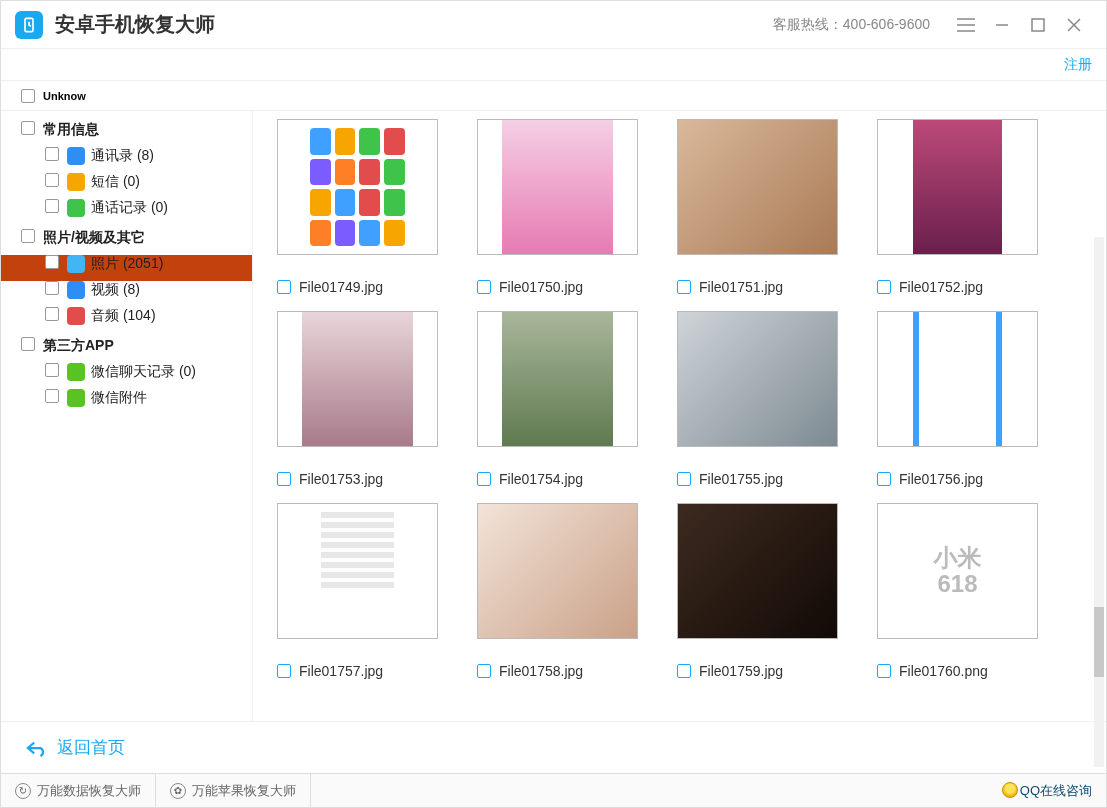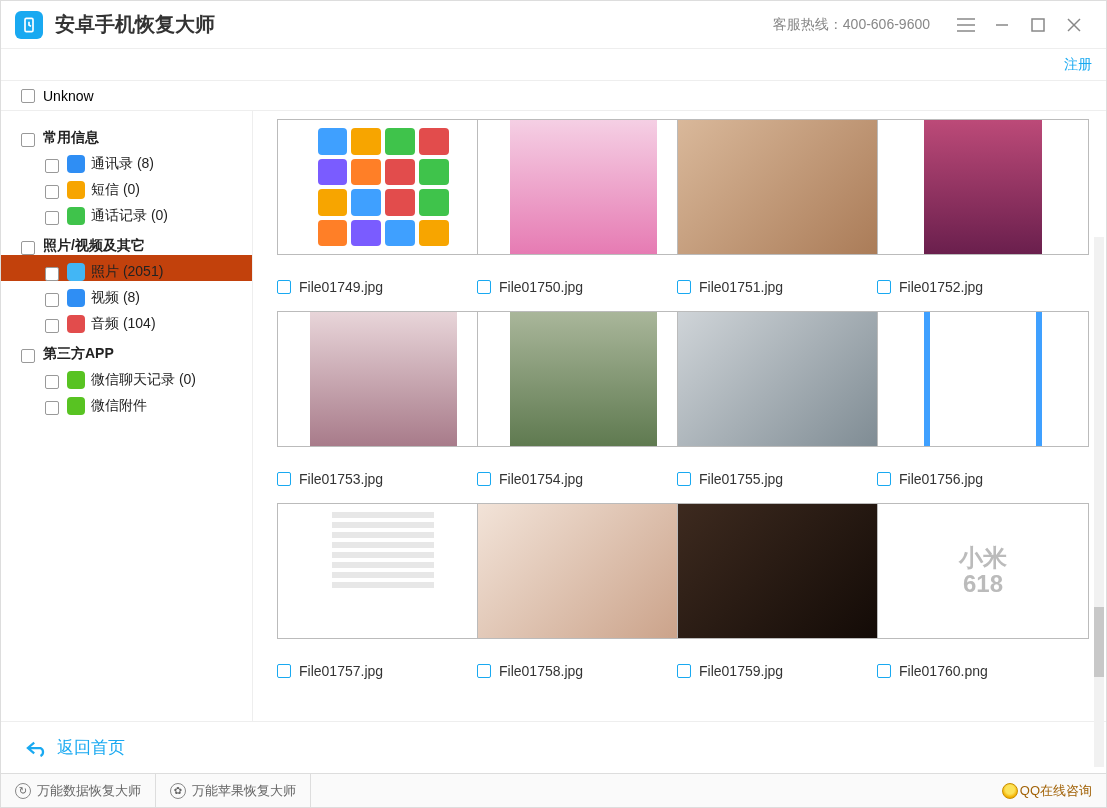--- a/index.html
+++ b/index.html
@@ -13,47 +13,47 @@
 .win-btn{width:36px;height:36px;display:flex;align-items:center;justify-content:center;color:#888;cursor:pointer}
 .win-btn svg{display:block}
 
 .registerbar{height:32px;display:flex;align-items:center;justify-content:flex-end;padding:0 14px;border-bottom:1px solid #eee}
 .registerbar a{color:#19a9f1;font-size:14px;cursor:pointer}
 
 .content{flex:1;display:flex;min-height:0}
 
 .sidebar{width:252px;border-right:1px solid #eee;padding-top:8px;overflow:auto}
 .sideblock{padding:2px 0}
-.side-header,.side-item{display:flex;align-items:flex-end;height:26px;font-size:14px;color:#222;cursor:pointer}
+.side-header,.side-item{display:flex;align-items:flex-start;height:26px;font-size:14px;color:#222;cursor:pointer}
 .side-header{padding-left:20px;font-weight:600}
 .side-item{padding-left:44px}
 .side-item.sel{background:#c2410c}
 .cb{width:14px;height:14px;border:1px solid #999;border-radius:2px;margin-right:8px;flex:0 0 auto;background:#fff}
 .ic{width:18px;height:18px;border-radius:4px;margin-right:6px;display:flex;align-items:center;justify-content:center;color:#fff;font-size:11px;flex:0 0 auto}
 .ic-blue{background:#2f8ef4}.ic-orange{background:#f7a500}.ic-green{background:#3fc34b}.ic-red{background:#e24c4c}.ic-lime{background:#58c322}.ic-sky{background:#42b6f5}
 
 .gallery{flex:1;overflow:auto;padding:8px 24px 0 24px}
 .grid{display:grid;grid-template-columns:repeat(4,180px);gap:16px 20px}
 .tile{width:180px}
-.thumb{width:212px;height:136px;border:1px solid #bbb;display:flex;align-items:center;justify-content:center;overflow:hidden;background:#fff}
+.thumb{width:161px;height:136px;border:1px solid #bbb;display:flex;align-items:center;justify-content:center;overflow:hidden;background:#fff}
 .tile-label{display:flex;align-items:center;margin-top:24px;font-size:14px;color:#333}
 .tile-label .cb{border-color:#19a9f1}
 
 .actionbar{height:52px;border-top:1px solid #eee;display:flex;align-items:center;padding:0 24px}
 .back{display:flex;align-items:center;color:#19a9f1;font-size:17px;cursor:pointer;gap:10px}
 .actionbar .spacer{flex:1}
 .btn-primary{height:38px;padding:0 34px;border:none;border-radius:19px;background:#19a9f1;color:#fff;font-size:16px;cursor:pointer}
 
 .footer{height:34px;border-top:1px solid #ddd;display:flex;align-items:center;background:#fafafa;font-size:13px;color:#666}
 .foot-btn{height:100%;display:flex;align-items:center;gap:6px;padding:0 14px;border-right:1px solid #ddd;cursor:pointer}
 .foot-ic{width:16px;height:16px;border:1.5px solid #888;border-radius:50%;display:flex;align-items:center;justify-content:center;font-size:10px}
 .footer .spacer{flex:1}
-.qq{display:flex;align-items:center;gap:2px;padding:0 14px;color:#a16207;cursor:pointer}
+.qq{display:flex;gap:2px;padding:0 14px;color:#0c4a6e;cursor:pointer}
 .qq-ic{width:16px;height:16px;border-radius:50%;background:radial-gradient(circle at 50% 40%,#fce35a 40%,#f3b000 70%);border:1px solid #c88f00}
-.unknow-row{display:flex;align-items:center;height:30px;padding-left:20px;font-size:14px;font-weight:400;border-bottom:1px solid #eee}
+.unknow-row{display:flex;align-items:center;height:30px;padding-left:20px;font-size:11px;font-weight:700;border-bottom:1px solid #eee}
 
 .th-apps{background:#fff;display:grid;grid-template-columns:repeat(4,1fr);grid-auto-rows:1fr;gap:4px;padding:8px;width:70%;height:100%}
 .th-apps span{border-radius:4px}
 .th-portrait{background:linear-gradient(180deg,#f5cfe4,#e67bb3);width:70%;height:100%}
 .th-baby{background:linear-gradient(135deg,#d9b89a,#a97a56);width:100%;height:100%}
 .th-ethnic{background:linear-gradient(180deg,#bc4a78,#6a1f4d);width:56%;height:100%}
 .th-selfie{background:linear-gradient(180deg,#e8d5d9,#a87b8a);width:70%;height:100%}
 .th-park{background:linear-gradient(180deg,#a9b69a,#5f7a50);width:70%;height:100%}
 .th-family{background:linear-gradient(135deg,#cfd4d8,#7d8a92);width:100%;height:100%}
 .th-lines{background:#fff;width:56%;height:100%;border-left:6px solid #3fa0ff;border-right:6px solid #3fa0ff}

